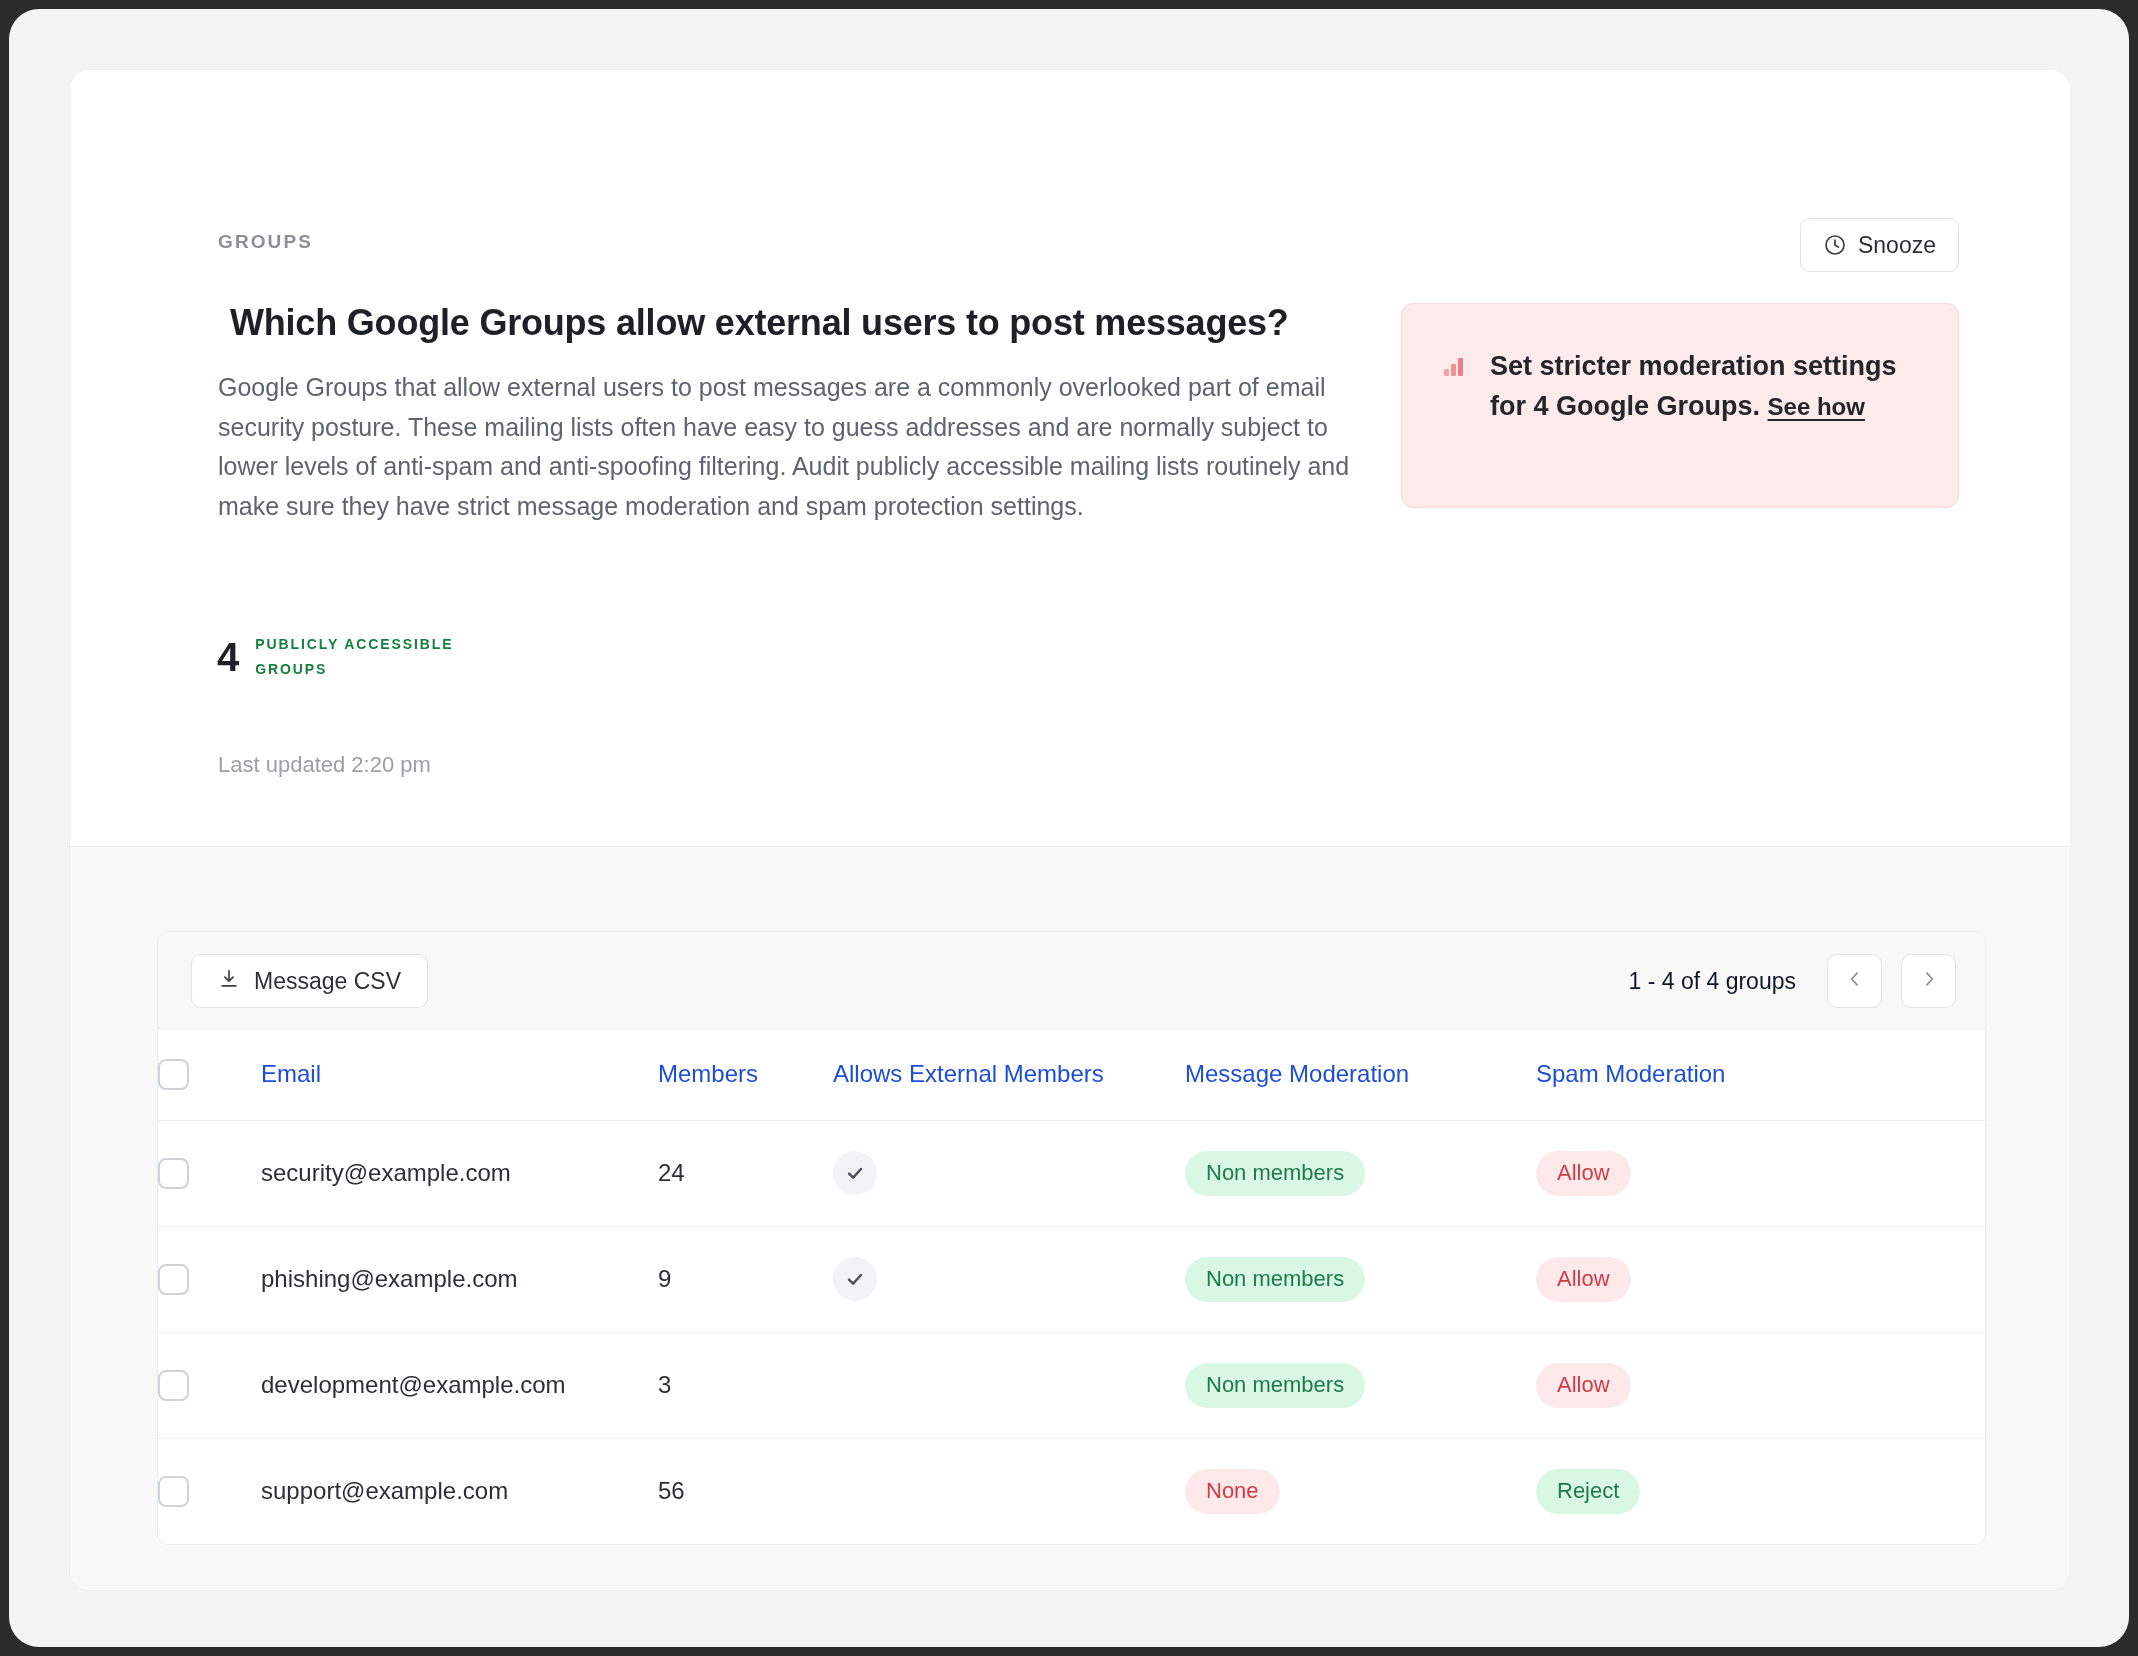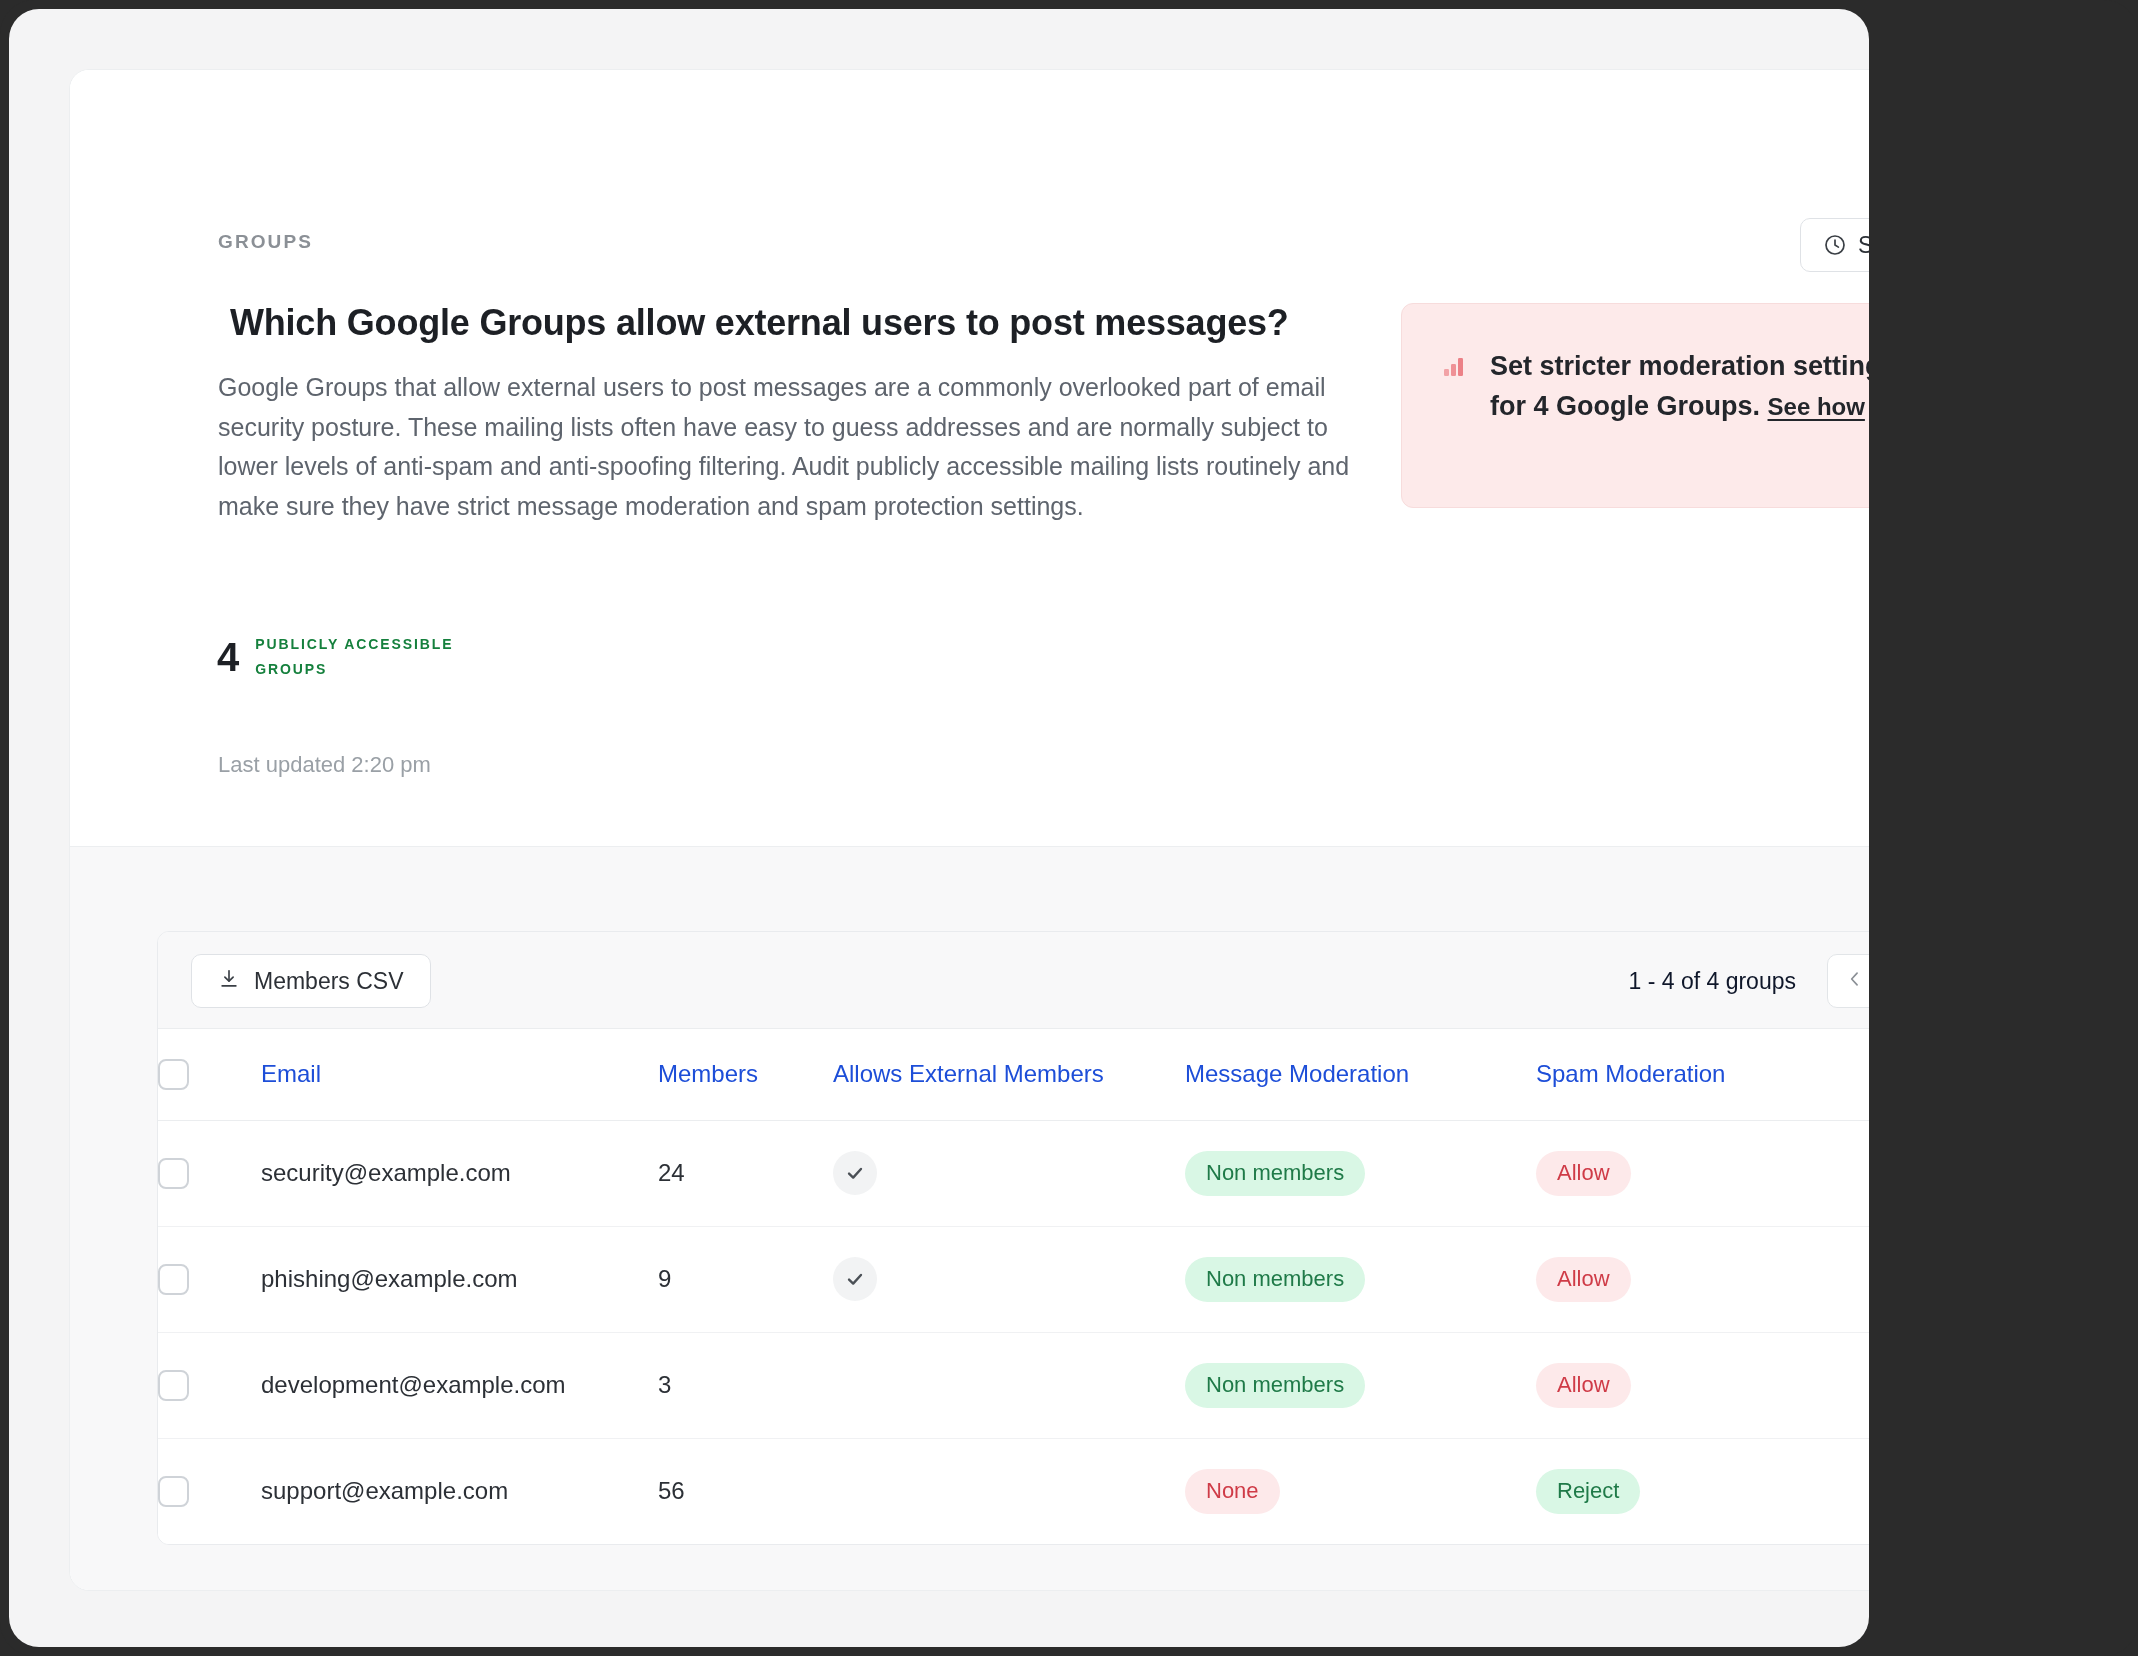--- a/index.html
+++ b/index.html
@@ -17,21 +17,21 @@
     position: absolute;
     left: 0; top: 0;
     width: 2138px; height: 1656px;
     background: #2b2b2b;
     border-radius: 34px;
     overflow: hidden;
   }
   .viewport {
     position: absolute;
     left: 9px; top: 9px;
-    width: 1860px; height: 1638px;
+    width: 2120px; height: 1638px;
     background: #f4f4f5;
     border-radius: 30px;
     overflow: hidden;
   }
 
   
   .panel {
     position: absolute;
     left: 60px; top: 60px;
     width: 2002px;
@@ -360,21 +360,21 @@
 
           <div class="table-toolbar">
             <div class="dl-btn">
               <span>
                 <svg width="22" height="22" viewBox="0 0 24 24" fill="none" stroke="#3a3f45" stroke-width="1.8" stroke-linecap="round" stroke-linejoin="round">
                   <path d="M12 3 V14"></path>
                   <path d="M7.5 10 L12 14.4 L16.5 10"></path>
                   <path d="M4.5 19.5 H19.5"></path>
                 </svg>
               </span>
-              <span class="label">Members CSV</span>
+              <span class="label">Message CSV</span>
             </div>
 
             <div class="pager">
               <span class="pager-count">1 - 4 of 4 groups</span>
               <div class="pager-btn">
                 <span>
                   <svg width="20" height="20" viewBox="0 0 24 24" fill="none" stroke="#8b9096" stroke-width="2" stroke-linecap="round" stroke-linejoin="round">
                     <path d="M14.5 5 L8 12 L14.5 19"></path>
                   </svg>
                 </span>

